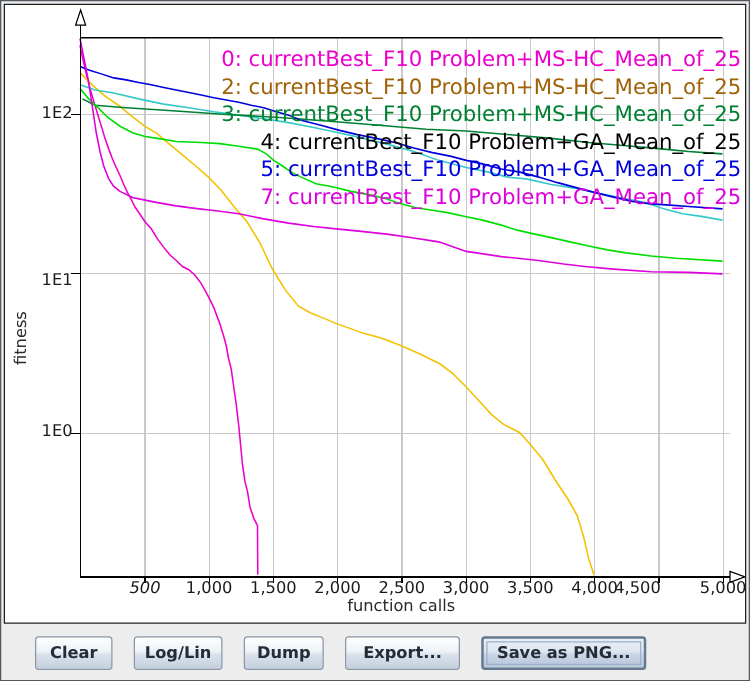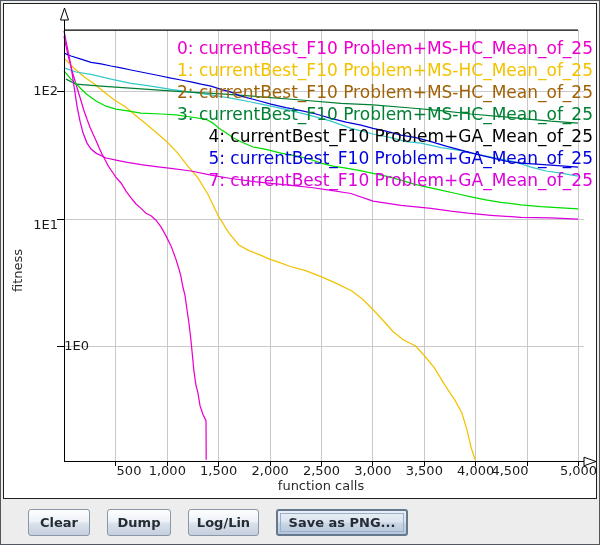--- a/index.html
+++ b/index.html
@@ -73,43 +73,43 @@
         <line x1="523.1" y1="457" x2="523.1" y2="462" stroke="#000" shape-rendering="crispEdges"></line>
         <line x1="574.5" y1="457" x2="574.5" y2="462" stroke="#000" shape-rendering="crispEdges"></line>
         <polygon points="60.5,4 56.5,16 64.5,16" fill="#fff" stroke="#000" stroke-width="1"></polygon>
         <polygon points="592,457.5 580,453.2 580,461.8" fill="#fff" stroke="#000" stroke-width="1"></polygon>
       </svg>
     <div class="ylabel">fitness</div>
     <div class="xlabel">function calls</div>
     <div id="ytick-labels">
         <div class="ytick-label" style="top: 79px;">1E2</div>
         <div class="ytick-label" style="top: 213px;">1E1</div>
-        <div class="ytick-label" style="top: 334px; padding-left: 31px;">1E0</div>
+        <div class="ytick-label" style="top: 334px;">1E0</div>
       </div>
     <div id="xtick-labels">
-        <div class="xtick-label" style="left: 125px;">500</div>
+        <div class="xtick-label" style="left: 112px; font-style: italic;">500</div>
         <div class="xtick-label" style="left: 163.3px;">1,000</div>
         <div class="xtick-label" style="left: 214.7px;">1,500</div>
         <div class="xtick-label" style="left: 266.1px;">2,000</div>
         <div class="xtick-label" style="left: 317.5px; text-align: right;">2,500</div>
         <div class="xtick-label" style="left: 368.9px;">3,000</div>
         <div class="xtick-label" style="left: 420.3px;">3,500</div>
         <div class="xtick-label" style="left: 471.7px;">4,000</div>
         <div class="xtick-label" style="left: 506px;">4,500</div>
         <div class="xtick-label" style="left: 574.5px;">5,000</div>
       </div>
     <div class="legend" id="legend">
         <div class="legend-row" style="color: rgb(238, 0, 204);">0: currentBest_F10 Problem+MS-HC_Mean_of_25</div>
-        <div class="legend-row" style="color: rgb(242, 194, 0);">1: currentBest_F10 Problem+MS-HC_Mean_of_25</div>
         <div class="legend-row" style="color: #a16207;">2: currentBest_F10 Problem+MS-HC_Mean_of_25</div>
         <div class="legend-row" style="color: rgb(0, 128, 51);">3: currentBest_F10 Problem+MS-HC_Mean_of_25</div>
         <div class="legend-row" style="color: rgb(0, 0, 0);">4: currentBest_F10 Problem+GA_Mean_of_25</div>
         <div class="legend-row" style="color: rgb(0, 0, 221);">5: currentBest_F10 Problem+GA_Mean_of_25</div>
         <div class="legend-row" style="color: rgb(221, 0, 221);">7: currentBest_F10 Problem+GA_Mean_of_25</div>
       </div>
   </div>
   <div class="button-bar" id="button-bar">
       <button class="btn" style="width: 62px;">Clear</button>
+      <button class="btn" style="width: 71px;">Log/Lin</button>
       <button class="btn" style="width: 64px;">Dump</button>
-      <button class="btn" style="width: 71px;">Log/Lin</button>
+      <button class="btn" style="width: 92px;">Export...</button>
       <button class="btn focused" style="width: 132px;">Save as PNG...</button>
     </div>
 </div>
 
 </body></html>

